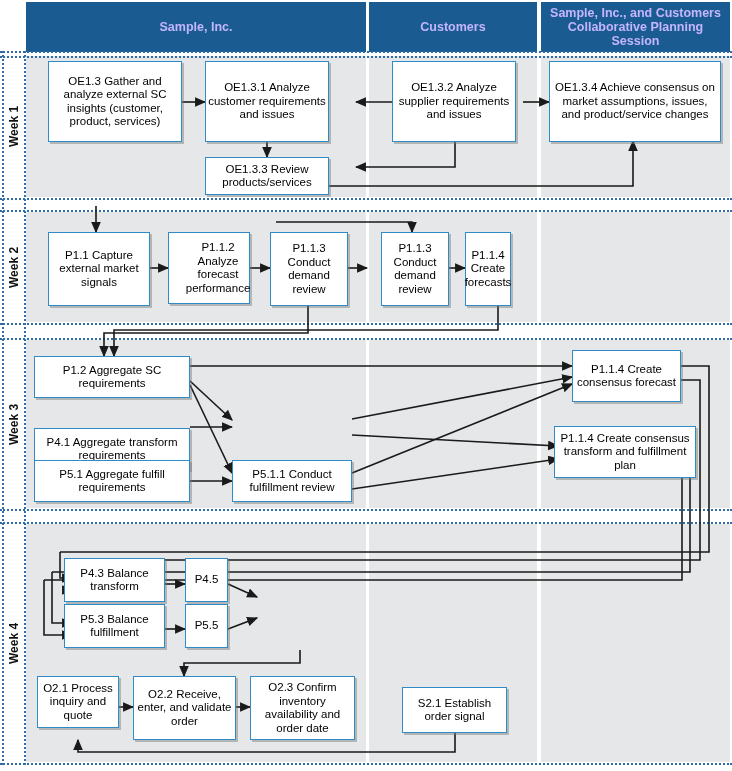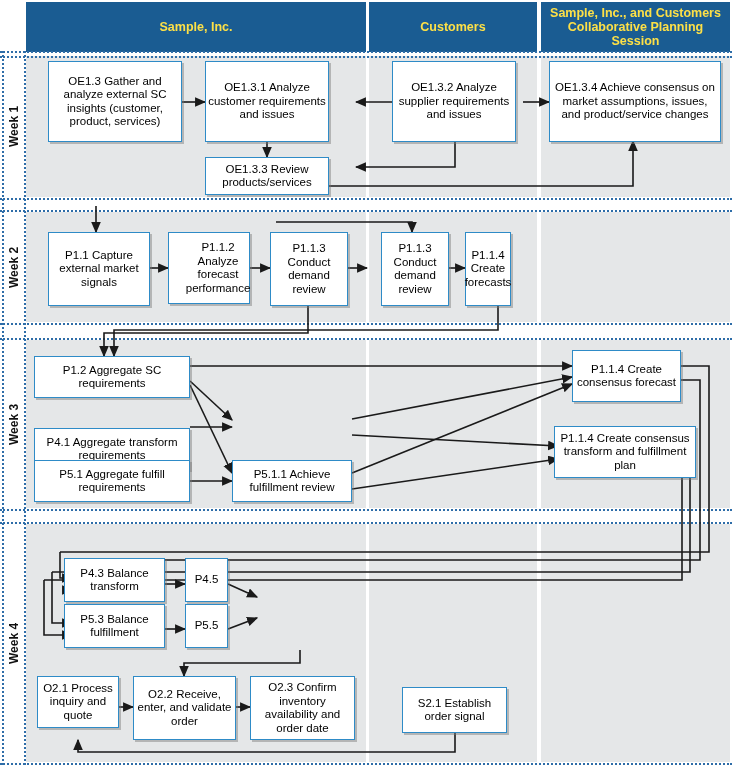--- a/index.html
+++ b/index.html
@@ -3,21 +3,21 @@
 <meta charset="utf-8">
 <style>
   html,body{margin:0;padding:0;background:#ffffff;}
   body{font-family:"Liberation Sans", sans-serif;}
   #root{position:relative;width:732px;height:771px;overflow:hidden;background:#ffffff;}
 
   
   .hdr{
     position:absolute;
     background:#1A5C92;
-    color:#fde047;
+    color:#c4b5fd;
     font-weight:bold;
     font-size:12.5px;
     line-height:14px;
     display:flex;align-items:center;justify-content:center;
     text-align:center;
     box-sizing:border-box;
     padding:2px 4px;
   }
 
   
@@ -229,21 +229,21 @@
   <div class="box" style="left:34px;  top:356px; width:156px; height:42px;">
     <span>P1.2 Aggregate SC requirements</span>
   </div>
   <div class="box" style="left:34px;  top:428px; width:156px; height:42px;">
     <span>P4.1 Aggregate transform requirements</span>
   </div>
   <div class="box" style="left:34px;  top:460px; width:156px; height:42px;">
     <span>P5.1 Aggregate fulfill requirements</span>
   </div>
   <div class="box" style="left:232px; top:460px; width:120px; height:42px;">
-    <span>P5.1.1 Achieve fulfillment review</span>
+    <span>P5.1.1 Conduct fulfillment review</span>
   </div>
   <div class="box" style="left:572px; top:350px; width:109px; height:52px;">
     <span>P1.1.4 Create consensus forecast</span>
   </div>
   <div class="box" style="left:554px; top:426px; width:142px; height:52px;">
     <span>P1.1.4 Create consensus transform and fulfillment plan</span>
   </div>
 
   <div class="box" style="left:64px;  top:558px; width:101px; height:44px;">
     <span>P4.3 Balance transform</span>

